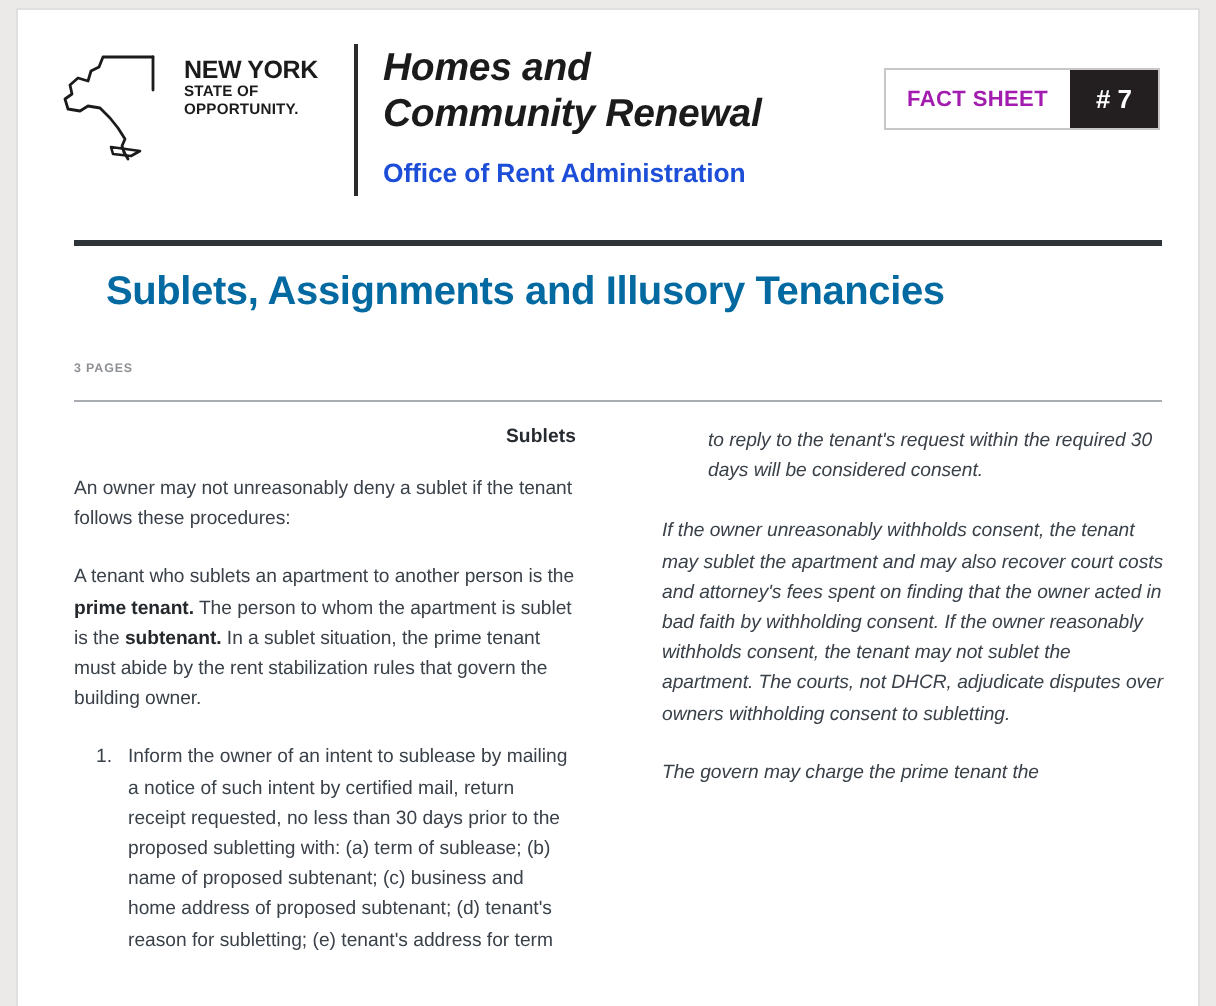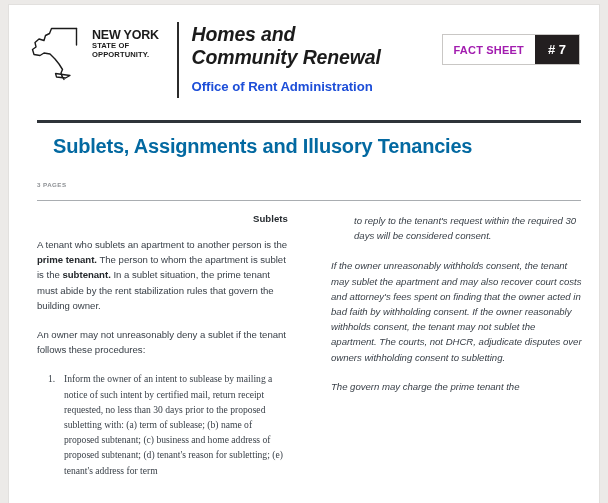--- a/index.html
+++ b/index.html
@@ -242,21 +242,20 @@
     counter-reset: proc;
   }
   ol.proc > li {
     position: relative;
     counter-increment: proc;
     padding-left: 27px;
     font-size: 9.6px;
     line-height: 15.2px;
     color: #3a4149;
     margin-bottom: 12px;
-    font-family: Liberation Serif, serif;
   }
   ol.proc > li::before {
     content: counter(proc) ".";
     position: absolute;
     left: 11px;
     top: 0;
     color: #3a4149;
   }
 </style>
 </head>
@@ -303,23 +302,23 @@
     <div class="rule-thick"></div>
     <div class="doc-title">Sublets, Assignments and Illusory Tenancies</div>
     <div class="pages-label">3 PAGES</div>
     <div class="rule-thin"></div>
 
     <div class="columns">
 
       <div class="col col-left">
         <div class="sec-head">Sublets</div>
 
+        <p class="body">An owner may not unreasonably deny a sublet if the tenant follows these procedures:</p>
+
         <p class="body"><span>A tenant who sublets an apartment to another person is the </span><b>prime tenant.</b><span> The person to whom the apartment is sublet is the </span><b>subtenant.</b><span> In a sublet situation, the prime tenant must abide by the rent stabilization rules that govern the building owner.</span></p>
-
-        <p class="body">An owner may not unreasonably deny a sublet if the tenant follows these procedures:</p>
 
         <ol class="proc">
           <li>Inform the owner of an intent to sublease by mailing a notice of such intent by certified mail, return receipt requested, no less than 30 days prior to the proposed subletting with: (a) term of sublease; (b) name of proposed subtenant; (c) business and home address of proposed subtenant; (d) tenant's reason for subletting; (e) tenant's address for term</li>
         </ol>
       </div>
 
       <div class="col col-right">
         <p class="body indent">to reply to the tenant's request within the required 30 days will be considered consent.</p>
         <p class="body">If the owner unreasonably withholds consent, the tenant may sublet the apartment and may also recover court costs and attorney's fees spent on finding that the owner acted in bad faith by withholding consent. If the owner reasonably withholds consent, the tenant may not sublet the apartment. The courts, not DHCR, adjudicate disputes over owners withholding consent to subletting.</p>
         <p class="body">The govern may charge the prime tenant the</p>

